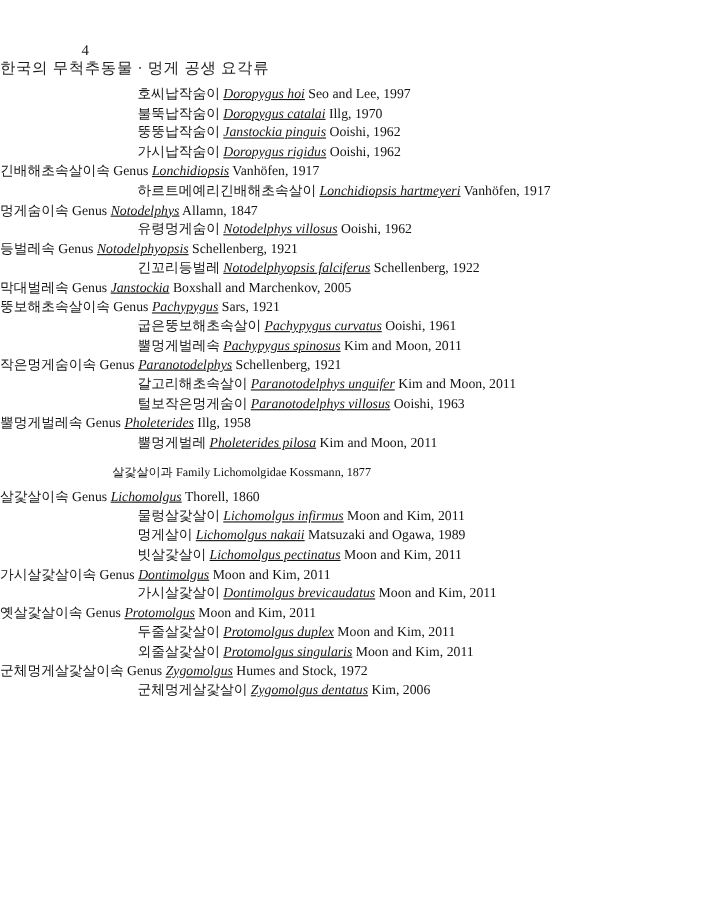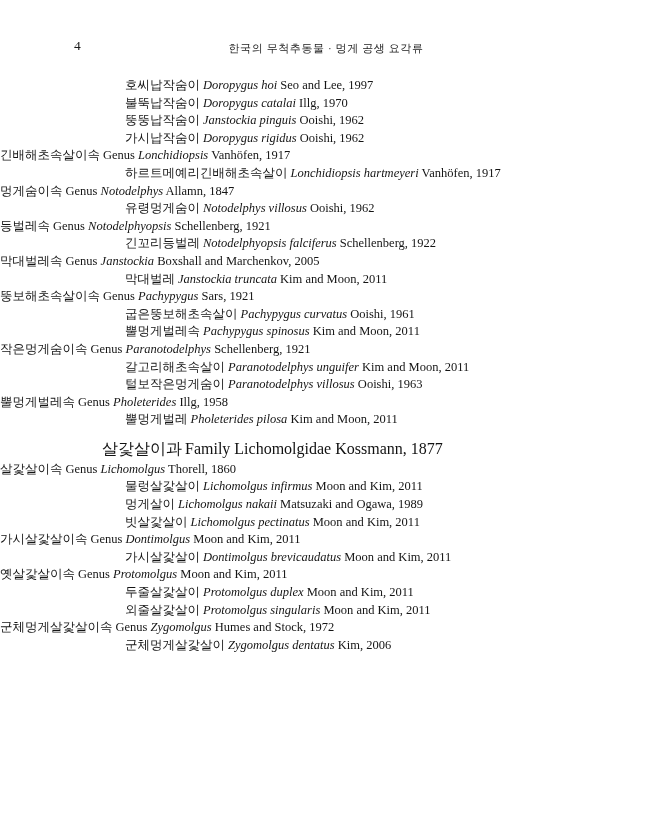--- a/index.html
+++ b/index.html
@@ -26,51 +26,50 @@
   .page-number {
     position: absolute;
     left: 74px;
     top: 0;
     font-size: 13.5px;
     color: #1a1a1a;
   }
   .running-head {
     position: absolute;
     left: 0;
-    top: 3px;
+    top: 15px;
     width: 100%;
-    text-align: center;
-    font-size: 11px;
+    font-size: 14px;
     letter-spacing: 0.6px;
     color: #1a1a1a;
   }
   .taxon-list {
     position: absolute;
     top: 77px;
     left: 0;
     right: 0;
   }
   .row {
     font-size: 12.5px;
     line-height: 17.6px;
     white-space: nowrap;
     color: #141414;
   }
   .row.species { padding-left: 125px; }
   .row.genus   { }
   .row.family  {
     padding-left: 102px;
-    font-size: 16px;
+    font-size: 11px;
     line-height: 21px;
     margin-top: 9px;
     margin-bottom: 2px;
     color: #111111;
   }
   .kr { margin-right: 3px; text-align: right; }
-  .sci.italic { font-style: italic; }
+  .sci.italic { font-style: italic; text-decoration: underline; }
 </style>
 </head>
 <body>
 
 <div class="page">
   <div class="page-header">
     <span class="page-number">4</span>
     <span class="running-head">한국의 무척추동물 · 멍게 공생 요각류</span>
   </div>
   <div class="taxon-list" id="taxa">
@@ -78,21 +77,20 @@
       <div class="row species"><span class="kr">불뚝납작숨이</span><span class="sci italic">Doropygus catalai</span> <span class="authority">Illg, 1970</span></div>
       <div class="row species"><span class="kr">뚱뚱납작숨이</span><span class="sci italic">Janstockia pinguis</span> <span class="authority">Ooishi, 1962</span></div>
       <div class="row species"><span class="kr">가시납작숨이</span><span class="sci italic">Doropygus rigidus</span> <span class="authority">Ooishi, 1962</span></div>
       <div class="row genus"><span class="kr">긴배해초속살이속</span><span class="rank">Genus</span> <span class="sci italic">Lonchidiopsis</span> <span class="authority">Vanhöfen, 1917</span></div>
       <div class="row species"><span class="kr">하르트메예리긴배해초속살이</span><span class="sci italic">Lonchidiopsis hartmeyeri</span> <span class="authority">Vanhöfen, 1917</span></div>
       <div class="row genus"><span class="kr">멍게숨이속</span><span class="rank">Genus</span> <span class="sci italic">Notodelphys</span> <span class="authority">Allamn, 1847</span></div>
       <div class="row species"><span class="kr">유령멍게숨이</span><span class="sci italic">Notodelphys villosus</span> <span class="authority">Ooishi, 1962</span></div>
       <div class="row genus"><span class="kr">등벌레속</span><span class="rank">Genus</span> <span class="sci italic">Notodelphyopsis</span> <span class="authority">Schellenberg, 1921</span></div>
       <div class="row species"><span class="kr">긴꼬리등벌레</span><span class="sci italic">Notodelphyopsis falciferus</span> <span class="authority">Schellenberg, 1922</span></div>
       <div class="row genus"><span class="kr">막대벌레속</span><span class="rank">Genus</span> <span class="sci italic">Janstockia</span> <span class="authority">Boxshall and Marchenkov, 2005</span></div>
-      <div class="row species"><span class="kr">막대벌레</span><span class="sci italic">Janstockia truncata</span> <span class="authority">Kim and Moon, 2011</span></div>
       <div class="row genus"><span class="kr">뚱보해초속살이속</span><span class="rank">Genus</span> <span class="sci italic">Pachypygus</span> <span class="authority">Sars, 1921</span></div>
       <div class="row species"><span class="kr">굽은뚱보해초속살이</span><span class="sci italic">Pachypygus curvatus</span> <span class="authority">Ooishi, 1961</span></div>
       <div class="row species"><span class="kr">뿔멍게벌레속</span><span class="sci italic">Pachypygus spinosus</span> <span class="authority">Kim and Moon, 2011</span></div>
       <div class="row genus"><span class="kr">작은멍게숨이속</span><span class="rank">Genus</span> <span class="sci italic">Paranotodelphys</span> <span class="authority">Schellenberg, 1921</span></div>
       <div class="row species"><span class="kr">갈고리해초속살이</span><span class="sci italic">Paranotodelphys unguifer</span> <span class="authority">Kim and Moon, 2011</span></div>
       <div class="row species"><span class="kr">털보작은멍게숨이</span><span class="sci italic">Paranotodelphys villosus</span> <span class="authority">Ooishi, 1963</span></div>
       <div class="row genus"><span class="kr">뿔멍게벌레속</span><span class="rank">Genus</span> <span class="sci italic">Pholeterides</span> <span class="authority">Illg, 1958</span></div>
       <div class="row species"><span class="kr">뿔멍게벌레</span><span class="sci italic">Pholeterides pilosa</span> <span class="authority">Kim and Moon, 2011</span></div>
       <div class="row family"><span class="kr">살갗살이과</span><span class="rank">Family</span> <span class="sci">Lichomolgidae</span> <span class="authority">Kossmann, 1877</span></div>
       <div class="row genus"><span class="kr">살갗살이속</span><span class="rank">Genus</span> <span class="sci italic">Lichomolgus</span> <span class="authority">Thorell, 1860</span></div>

